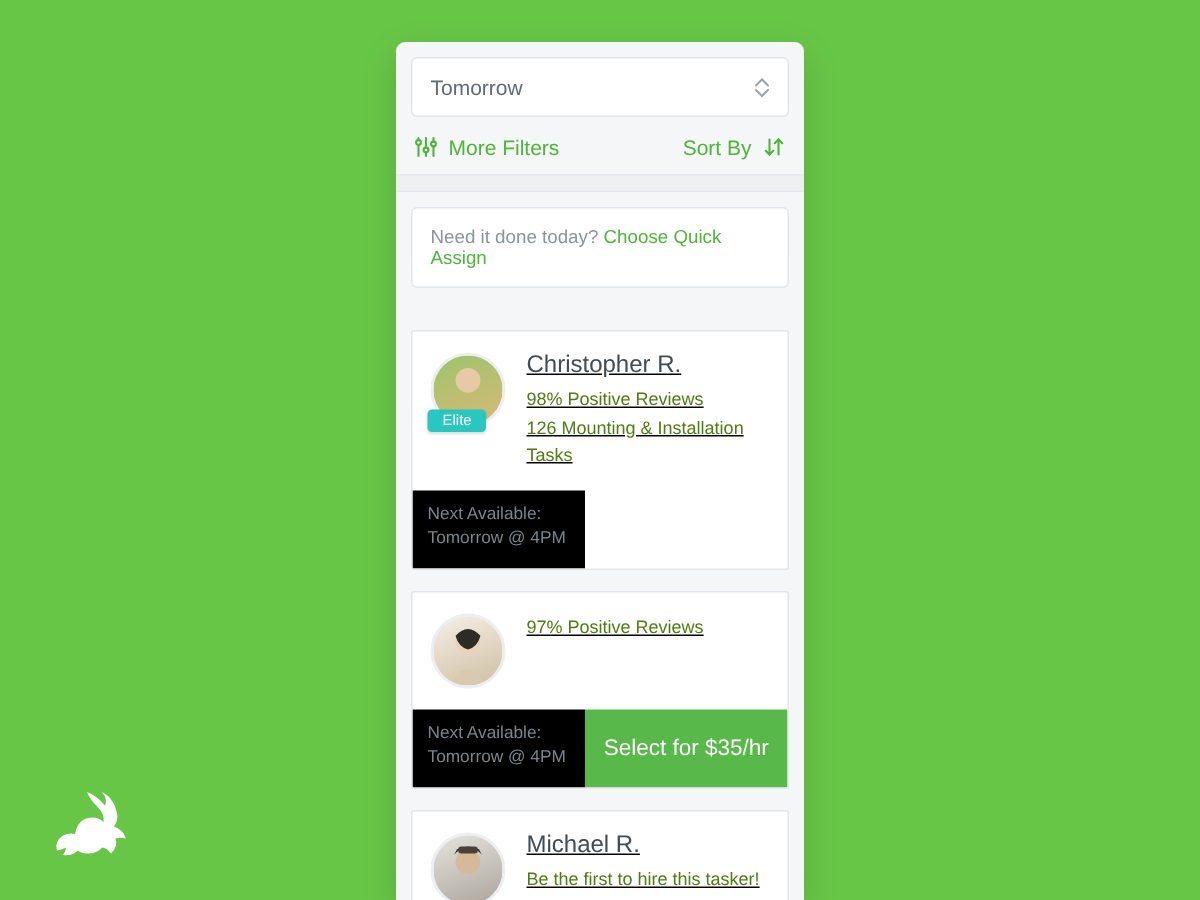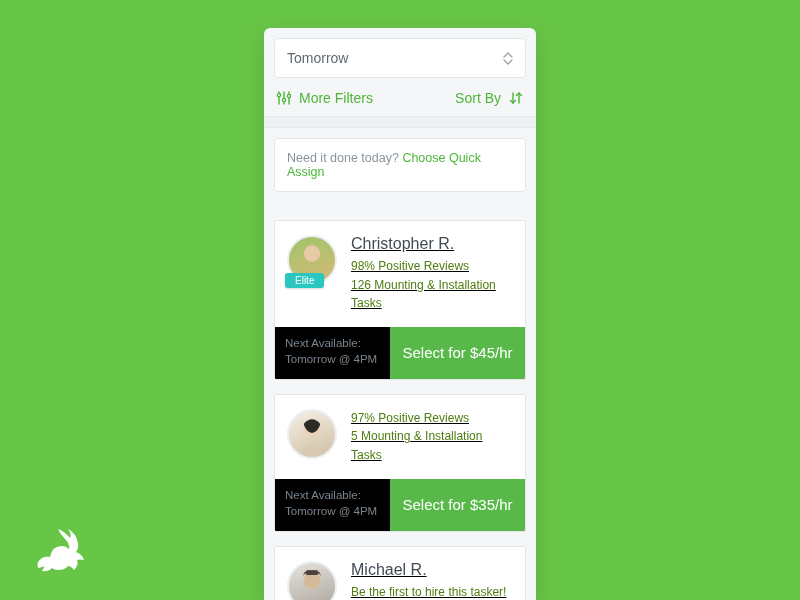--- a/index.html
+++ b/index.html
@@ -177,40 +177,36 @@
           <div class="pname">Christopher R.</div>
           <div class="pstat">98% Positive Reviews</div>
           <div class="pstat">126 Mounting &amp; Installation Tasks</div>
         </div>
       </div>
       <div class="card-foot">
         <div class="avail">
           <span>Next Available:</span>
           <span>Tomorrow @ 4PM</span>
         </div>
-        <div class="select-btn">
-          <span>Select for $45/hr</span>
-        </div>
       </div>
     </div>
 
     <div class="card">
       <div class="card-top">
         <div class="avatar-wrap">
           <div class="avatar t">
             <svg viewBox="0 0 50 50">
                 <path d="M12 50 Q25 26 38 50" fill="#d9c9b0"></path>
                 <circle cx="25" cy="18" r="9" fill="#e9d2b8"></circle>
                 <path d="M16 14 Q25 4 34 14 Q32 22 25 24 Q18 22 16 14" fill="#2e2a24"></path>
               </svg>
           </div>
         </div>
         <div class="pinfo">
           <div class="pstat">97% Positive Reviews</div>
-          <div class="pstat">5 Mounting &amp; Installation Tasks</div>
         </div>
       </div>
       <div class="card-foot">
         <div class="avail">
           <span>Next Available:</span>
           <span>Tomorrow @ 4PM</span>
         </div>
         <div class="select-btn">
           <span>Select for $35/hr</span>
         </div>

